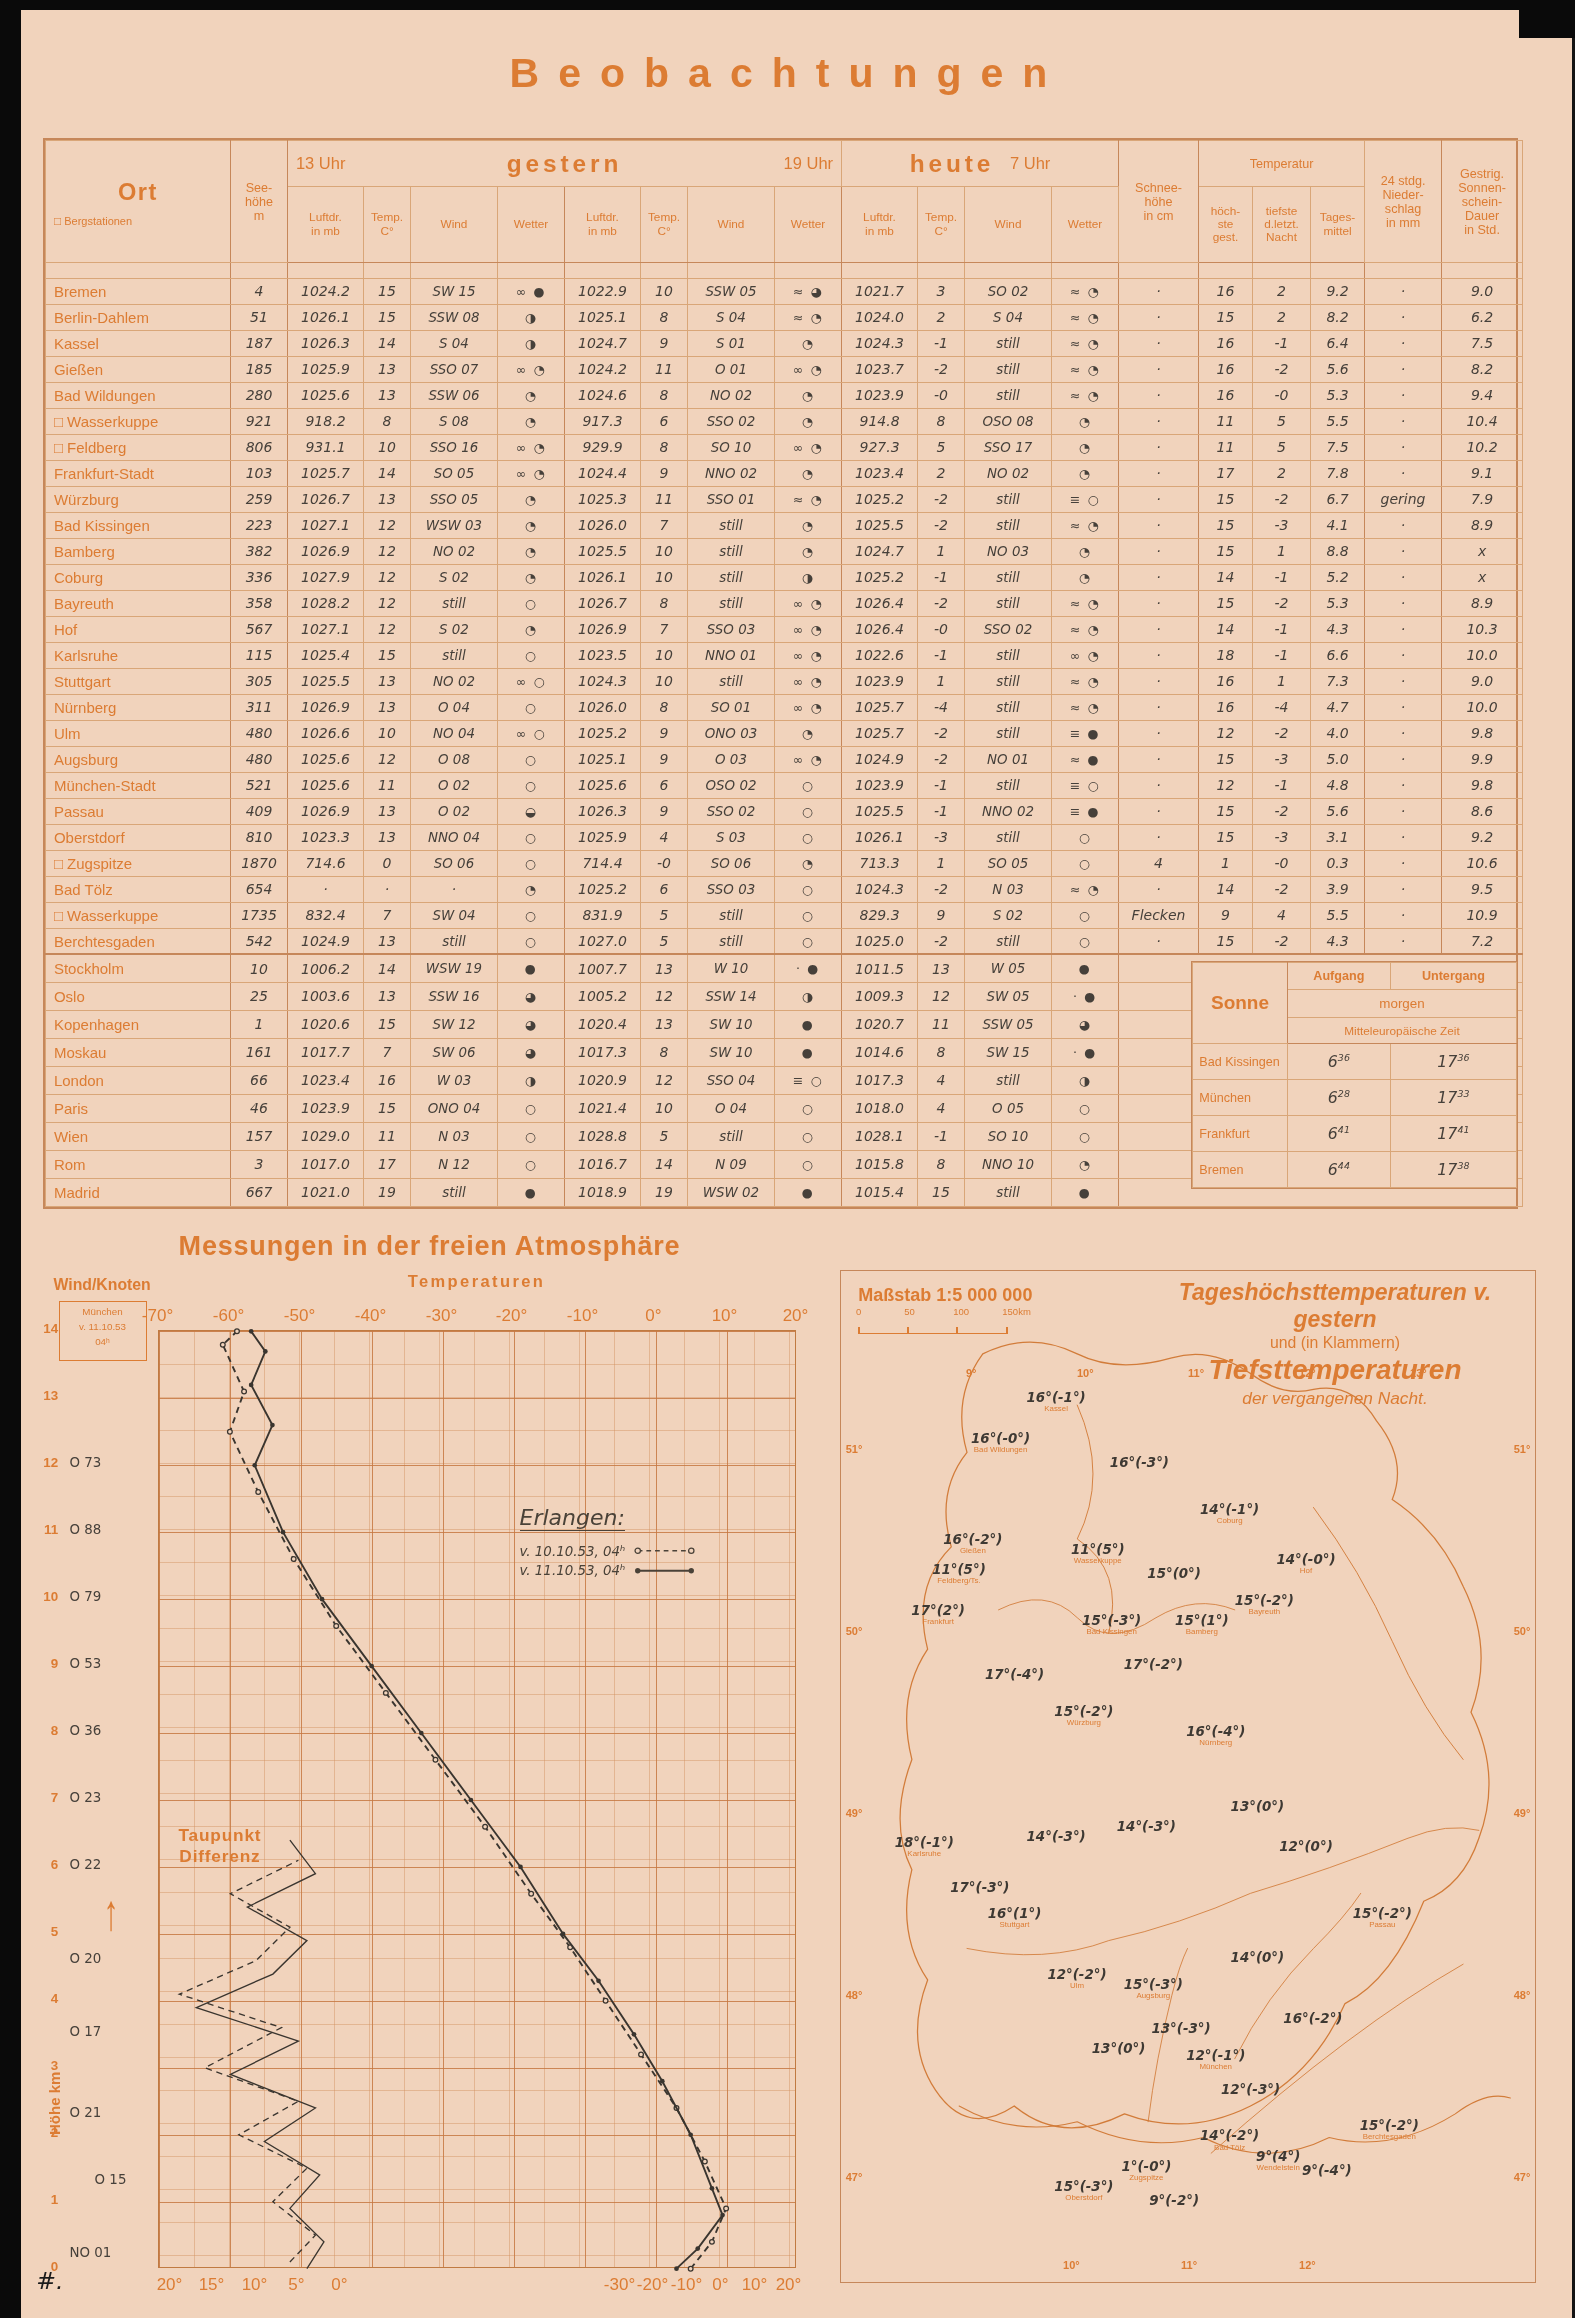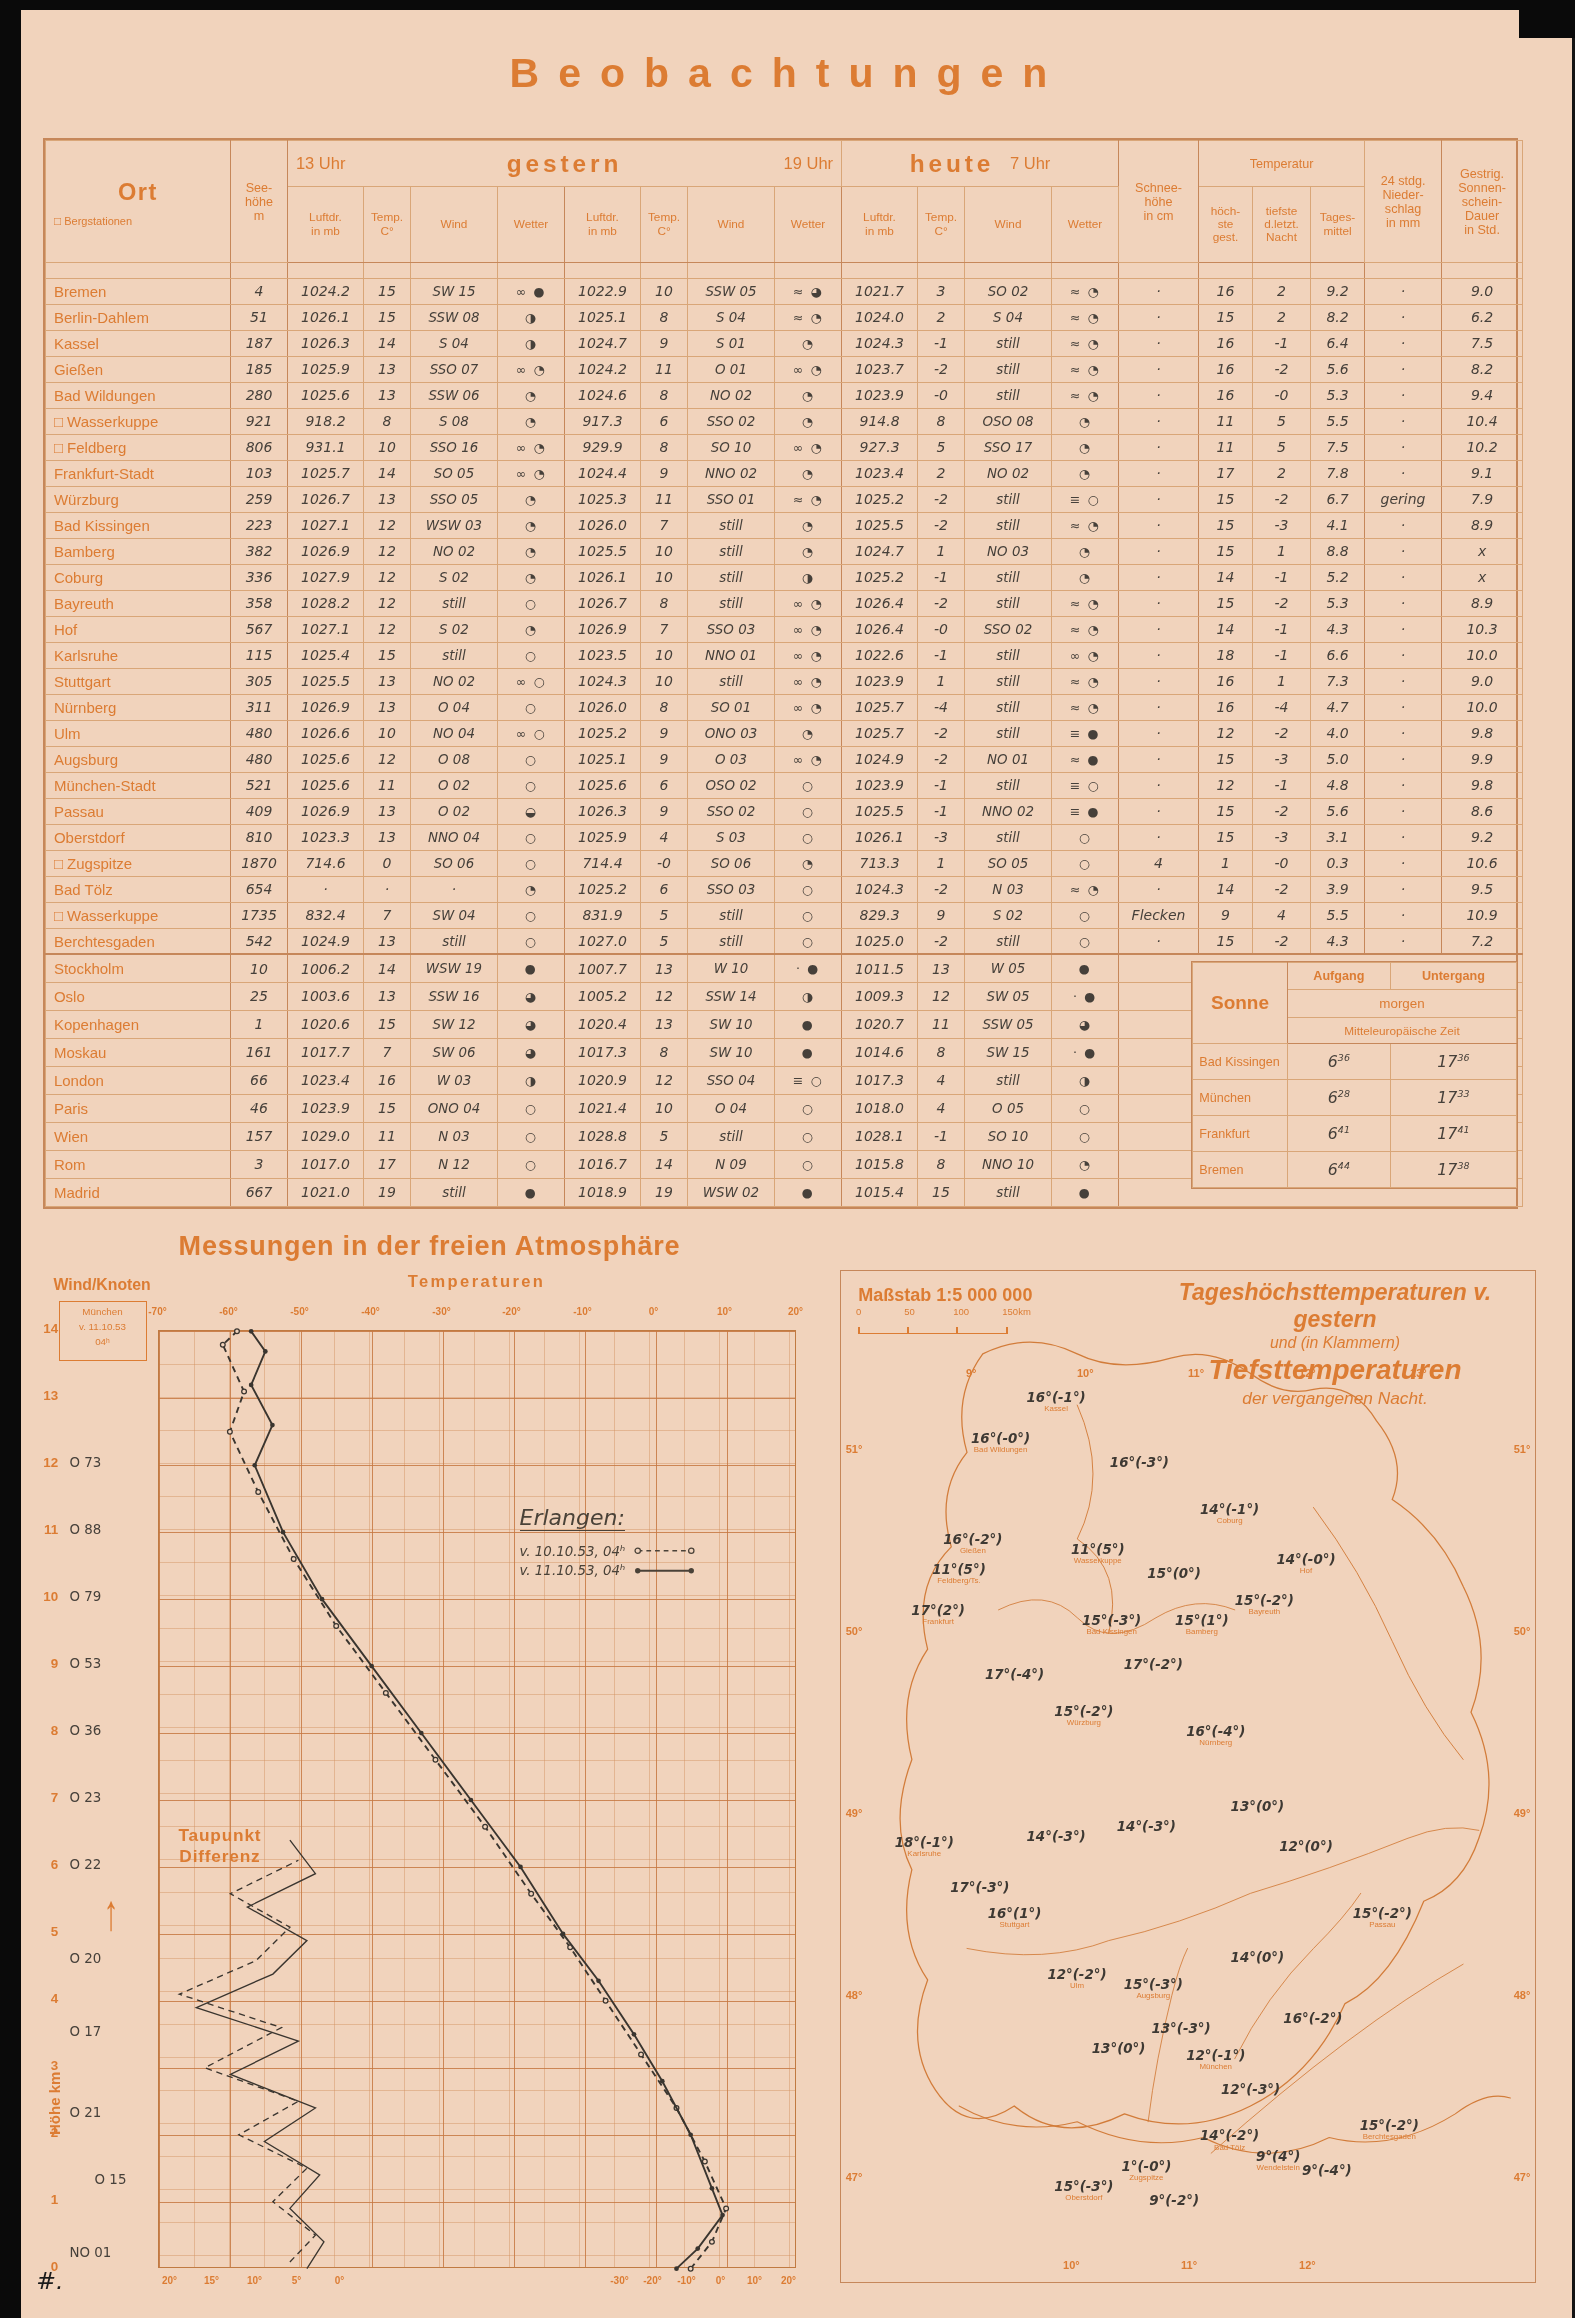--- a/index.html
+++ b/index.html
@@ -67,21 +67,21 @@
   .lbl-temps{position:absolute;left:327px;top:43px;width:236px;text-align:center;
     font-size:16.5px;font-weight:bold;color:var(--ink);letter-spacing:2.4px}
   .plot{position:absolute;left:126px;top:101px;width:638px;height:938px;
     border:1.6px solid #c07a42;
     background-image:
       repeating-linear-gradient(to right, rgba(198,120,66,.85) 0 0.8px, transparent 0.8px 71px),
       repeating-linear-gradient(to bottom, rgba(198,120,66,.85) 0 0.8px, transparent 0.8px 67px),
       repeating-linear-gradient(to right, rgba(210,145,95,.45) 0 0.8px, transparent 0.8px 35px),
       repeating-linear-gradient(to bottom, rgba(210,145,95,.45) 0 0.8px, transparent 0.8px 33px);}
   .plot svg{position:absolute;left:0;top:0;overflow:visible}
-  .tick{position:absolute;width:36px;text-align:center;font-size:10px;color:var(--ink);font-weight:bold}
+  .tick{position:absolute;width:36px;text-align:center;font-size:17px;color:var(--ink);font-weight:normal}
   .kml{position:absolute;left:1.6px;width:25px;text-align:right;font-size:13.4px;color:var(--ink);font-weight:bold}
   .wents{position:absolute;left:38px;width:82px;font-size:13.4px;color:var(--hand);
     font-family:"DejaVu Sans",sans-serif;}
   .st-box{position:absolute;left:27px;top:72px;width:88px;height:60px;border:1.2px solid var(--ink);
     color:var(--ink);font-size:9.8px;text-align:center;padding-top:3.2px;line-height:1.5;white-space:pre-line;background:var(--paper)}
   .legend{position:absolute;left:488px;top:276px;color:#4a4238}
   .legend-title{font-size:22px;font-family:"DejaVu Sans",sans-serif;font-style:italic;
     border-bottom:1.6px solid #4a4238;display:inline-block;margin-bottom:7.9px}
   .legend-row{font-size:13.4px;font-family:"DejaVu Sans",sans-serif;font-style:italic;margin-top:4.7px;
     display:flex;align-items:center;gap:7.9px}
@@ -97,21 +97,21 @@
   .map-wrap{position:absolute;left:840px;top:1270px;width:696px;height:1013px;border:1.6px solid var(--line)}
   .map-wrap svg.geo{position:absolute;left:0;top:0}
   .map-scale{position:absolute;left:17.3px;top:14px;color:var(--ink)}
   .map-scale .ms-label{font-size:18px;font-weight:bold}
   .ms-bar{position:relative;margin-top:11px;width:150px;height:6.3px;border-bottom:1.6px solid var(--ink)}
   .ms-bar i{position:absolute;bottom:0;width:1.6px;height:6.3px;background:var(--ink)}
   .ms-ticks{position:relative;width:173px;height:11px;font-size:9.5px}
   .ms-ticks span{position:absolute;top:0}
   .map-titles{position:absolute;right:11px;top:7.9px;width:378px;text-align:center;color:var(--ink)}
   .mt1{font-size:23px;font-weight:bold;font-style:italic}
-  .mt2{font-size:15.8px;font-style:italic;margin-top:1.6px}
+  .mt2{font-size:15.8px;margin-top:1.6px}
   .mt3{font-size:28px;font-weight:bold;font-style:italic;margin-top:1.6px}
   .mt4{font-size:17.3px;font-style:italic;margin-top:1.6px}
   .mstation{position:absolute;transform:translate(-50%,-50%);text-align:center;line-height:1.05}
   .mstation .mt{color:#3e3933;font-family:"DejaVu Sans",sans-serif;font-style:italic;font-weight:bold;font-size:13.4px;white-space:nowrap}
   .mstation .mc{color:var(--ink);font-size:7.9px;white-space:nowrap}
   .grat{position:absolute;color:var(--ink);font-size:11px;font-weight:bold}
 </style>
 </head>
 <body>
 

